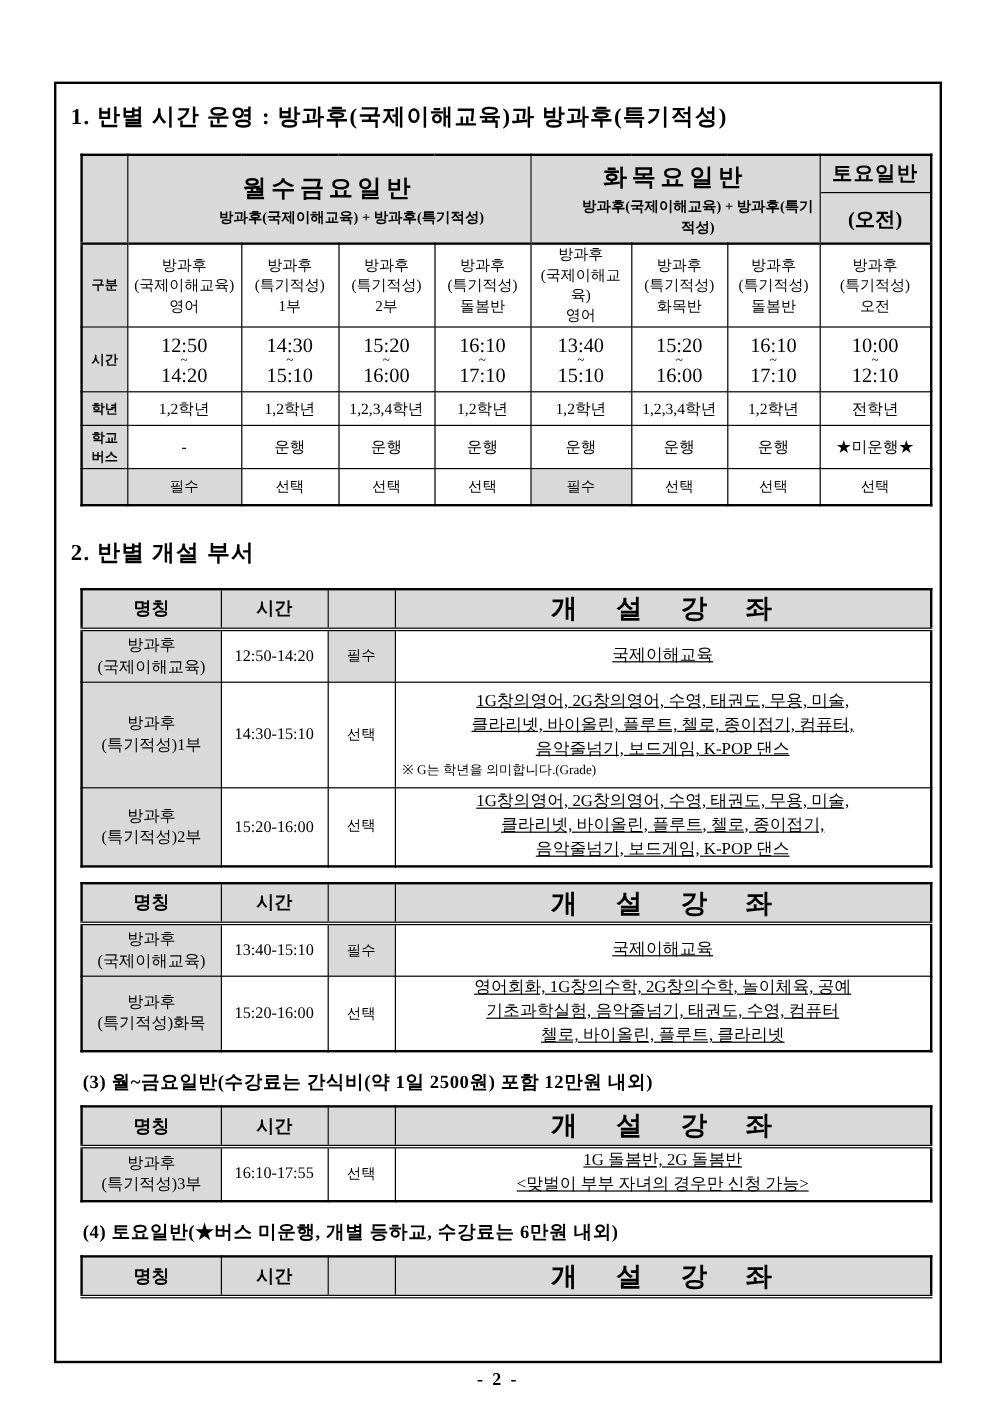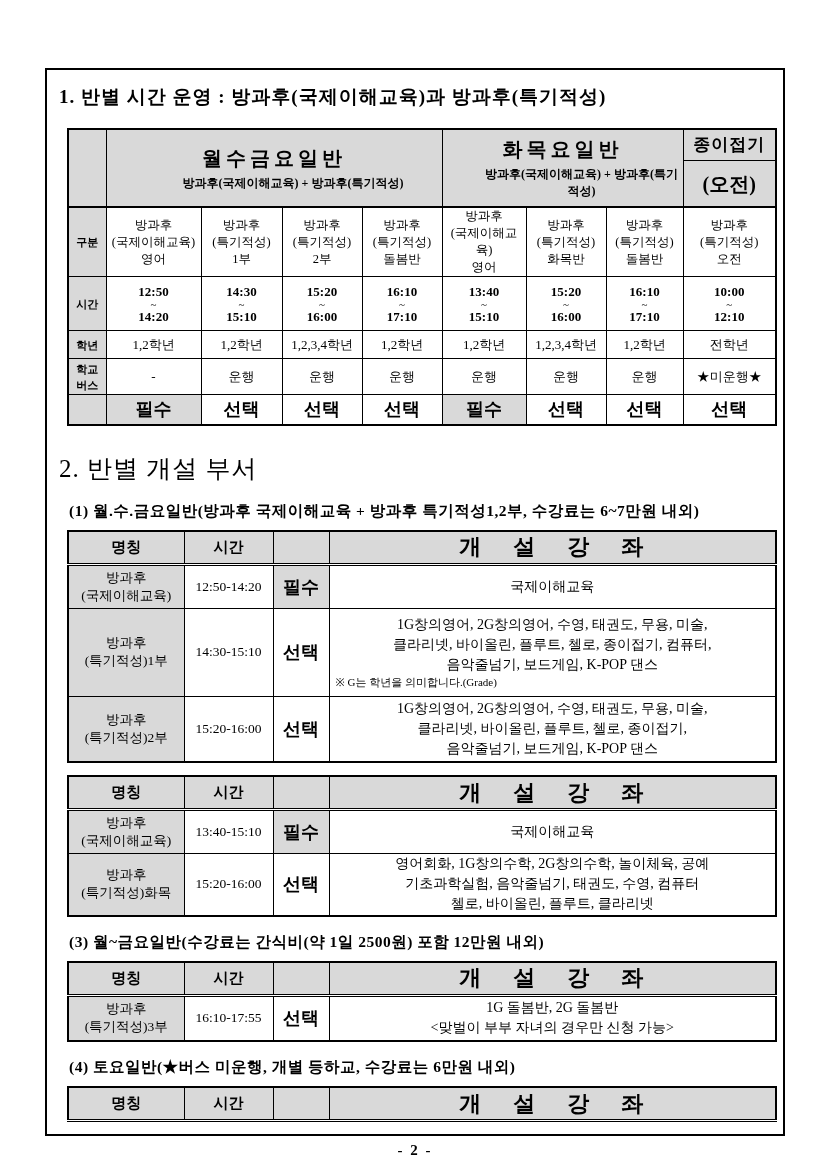--- a/index.html
+++ b/index.html
@@ -22,38 +22,38 @@
   .r-grp{height:64px;border-radius:20px;}
   .r-cat{height:62px;}
   .r-time{height:54px;}
   .r-grade{height:28px;}
   .r-bus{height:36px;}
   .r-sel{height:30px;}
   .grp-title{font-size:20px;font-weight:bold;letter-spacing:4px;}
   .grp-sub{font-size:12px;font-weight:bold;margin-top:3px;padding-left:38px;}
   .sat-cell{padding:0;}
   .sat-title{font-size:17px;font-weight:bold;letter-spacing:1px;border-bottom:1px solid #000;padding:3px 0 4px 0;}
-  .sat-sub{font-size:20px;font-weight:bold;padding:10px 0 8px 0;}
+  .sat-sub{font-size:17px;font-weight:bold;padding:10px 0 8px 0;}
   .rowhead{font-size:11px;font-weight:bold;line-height:16px;}
   .cat-line{font-size:12.5px;line-height:17px;}
-  .time-line{font-size:13px;line-height:15px;font-weight:bold;}
+  .time-line{font-size:17px;line-height:15px;}
   .tilde{font-size:11px;line-height:10px;}
   .cell-13{font-size:13px;}
-  .sel-txt{font-size:18px;font-weight:bold;}
+  .sel-txt{font-size:12px;font-weight:normal;}
 
   
-  .title-sec2{margin:26px 0 16px 12px;font-size:25px;font-weight:normal;letter-spacing:1px;}
+  .title-sec2{margin:26px 0 16px 12px;font-size:19px;font-weight:bold;letter-spacing:1px;}
   .sub-heading{margin:15px 0 0 22px;font-size:15.5px;font-weight:bold;letter-spacing:0.5px;}
   .t2{margin:8px 0 12px 20px;width:708px;border:2px solid #000;}
   .t2 .hdr td{background:#d9d9d9;border-bottom:3px double #000;height:31px;}
   .hdr-label{font-size:15px;font-weight:bold;}
   .course-hdr{font-size:22px;font-weight:bold;white-space:pre;letter-spacing:2px;}
   .name-cell div{font-size:13.5px;line-height:18px;}
   .time-cell{font-size:13.5px;}
-  .course-line{font-size:14px;line-height:20px;}
+  .course-line{font-size:14px;line-height:20px;text-decoration:underline;}
   .note-line{font-size:11px;text-align:left;padding-left:6px;line-height:14px;} .h44{height:44px;} .h46{height:46px;}
   .h62{height:62px;} .h66{height:66px;} .h88{height:88px;}
 
   .pageno{position:absolute;left:0;width:830px;top:1142px;text-align:center;
           font-size:15px;font-weight:bold;letter-spacing:2px;}
 </style>
 </head>
 <body>
 
 <div class="border-box">
@@ -77,21 +77,21 @@
       <td class="gray"></td>
       <td class="gray" colspan="4">
         <div class="grp-title">월수금요일반</div>
         <div class="grp-sub">방과후(국제이해교육) + 방과후(특기적성)</div>
       </td>
       <td class="gray" colspan="3">
         <div class="grp-title">화목요일반</div>
         <div class="grp-sub">방과후(국제이해교육) + 방과후(특기적성)</div>
       </td>
       <td class="gray sat-cell">
-        <div class="sat-title">종이접기</div>
+        <div class="sat-title">토요일반</div>
         <div class="sat-sub">(오전)</div>
       </td>
     </tr>
     <tr class="r-cat">
       <td class="gray rowhead">구분</td>
       <td>
             <div class="cat-line">방과후</div>
             <div class="cat-line">(국제이해교육)</div>
             <div class="cat-line">영어</div>
           </td>
@@ -208,21 +208,20 @@
       <td class="gray sel-txt">필수</td>
       <td class="sel-txt">선택</td>
       <td class="sel-txt">선택</td>
       <td class="sel-txt">선택</td>
     </tr>
   </tbody>
     </table>
 
   <div class="title-sec2">2. 반별 개설 부서</div>
 
-  <div class="sub-heading">(1) 월.수.금요일반(방과후 국제이해교육 + 방과후 특기적성1,2부, 수강료는 6~7만원 내외)</div>
   <table class="t2">
     <colgroup>
         <col style="width:116px">
         <col style="width:89px">
         <col style="width:56px">
         <col style="width:447px">
       </colgroup>
     <tbody>
         <tr class="hdr">
       <td class="hdr-label">명칭</td>

